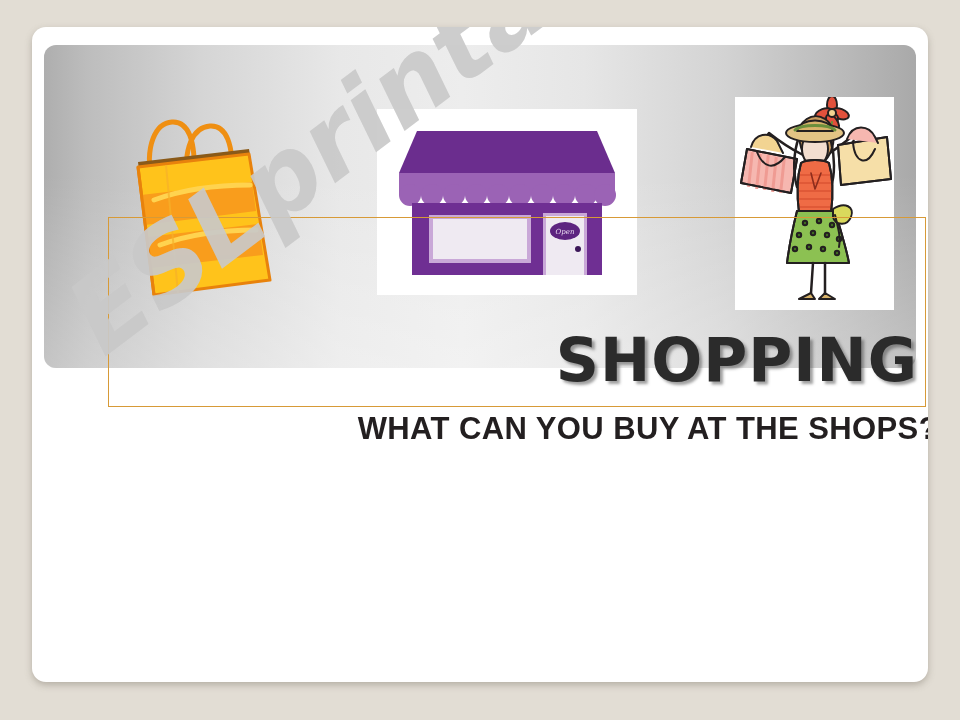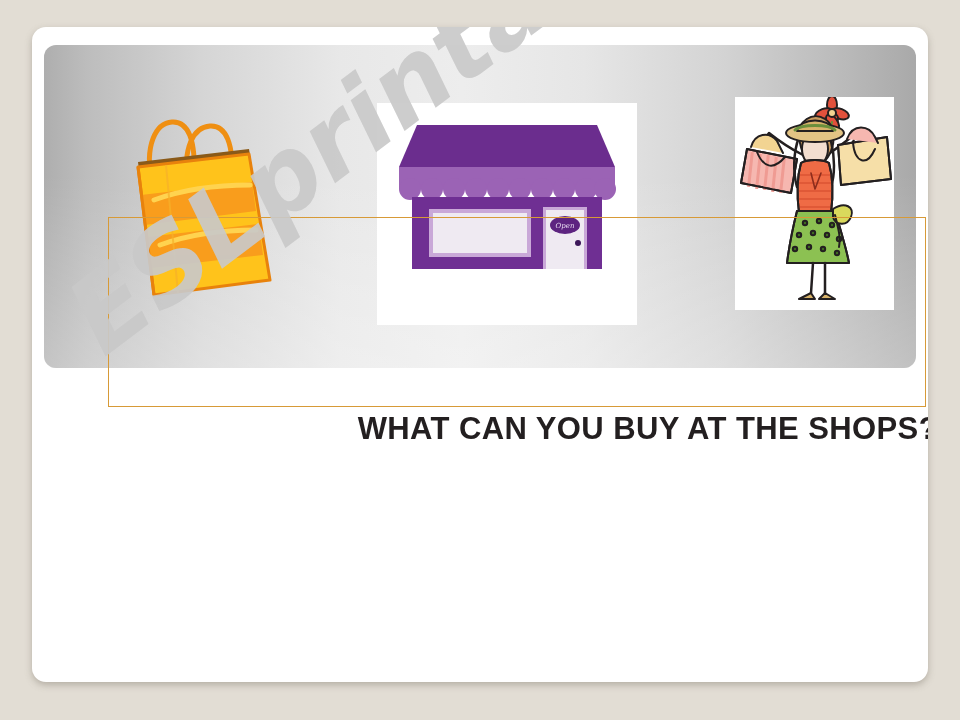--- a/index.html
+++ b/index.html
@@ -86,23 +86,23 @@
     position: absolute;
     left: 82px;
     top: 78px;
     width: 180px;
     height: 195px;
     background: transparent;
     overflow: visible;
   }
   .pic-shop {
     left: 345px;
-    top: 76px;
+    top: 82px;
     width: 260px;
-    height: 222px;
+    height: 186px;
   }
   .pic-woman {
     left: 703px;
     top: 70px;
     width: 159px;
     height: 213px;
   }
 
   
   .title-main {
@@ -295,18 +295,19 @@
           <path d="M78 166 L76 196" stroke-width="2.5"></path>
           <path d="M90 166 L90 196" stroke-width="2.5"></path>
           <path d="M76 196 L64 202 L80 202 Z" fill="#d8b36a"></path>
           <path d="M90 196 L84 202 L100 202 Z" fill="#d8b36a"></path>
         </g>
       </svg>
     </div>
 
     <div class="accent-frame"></div>
 
+    <div class="title-main">SHOPPING</div>
     <div class="title-sub">WHAT CAN YOU BUY AT THE SHOPS?</div>
 
     <div class="watermark">ESLprintables.com</div>
 
   </div>
 </div>
 
 </body></html>

